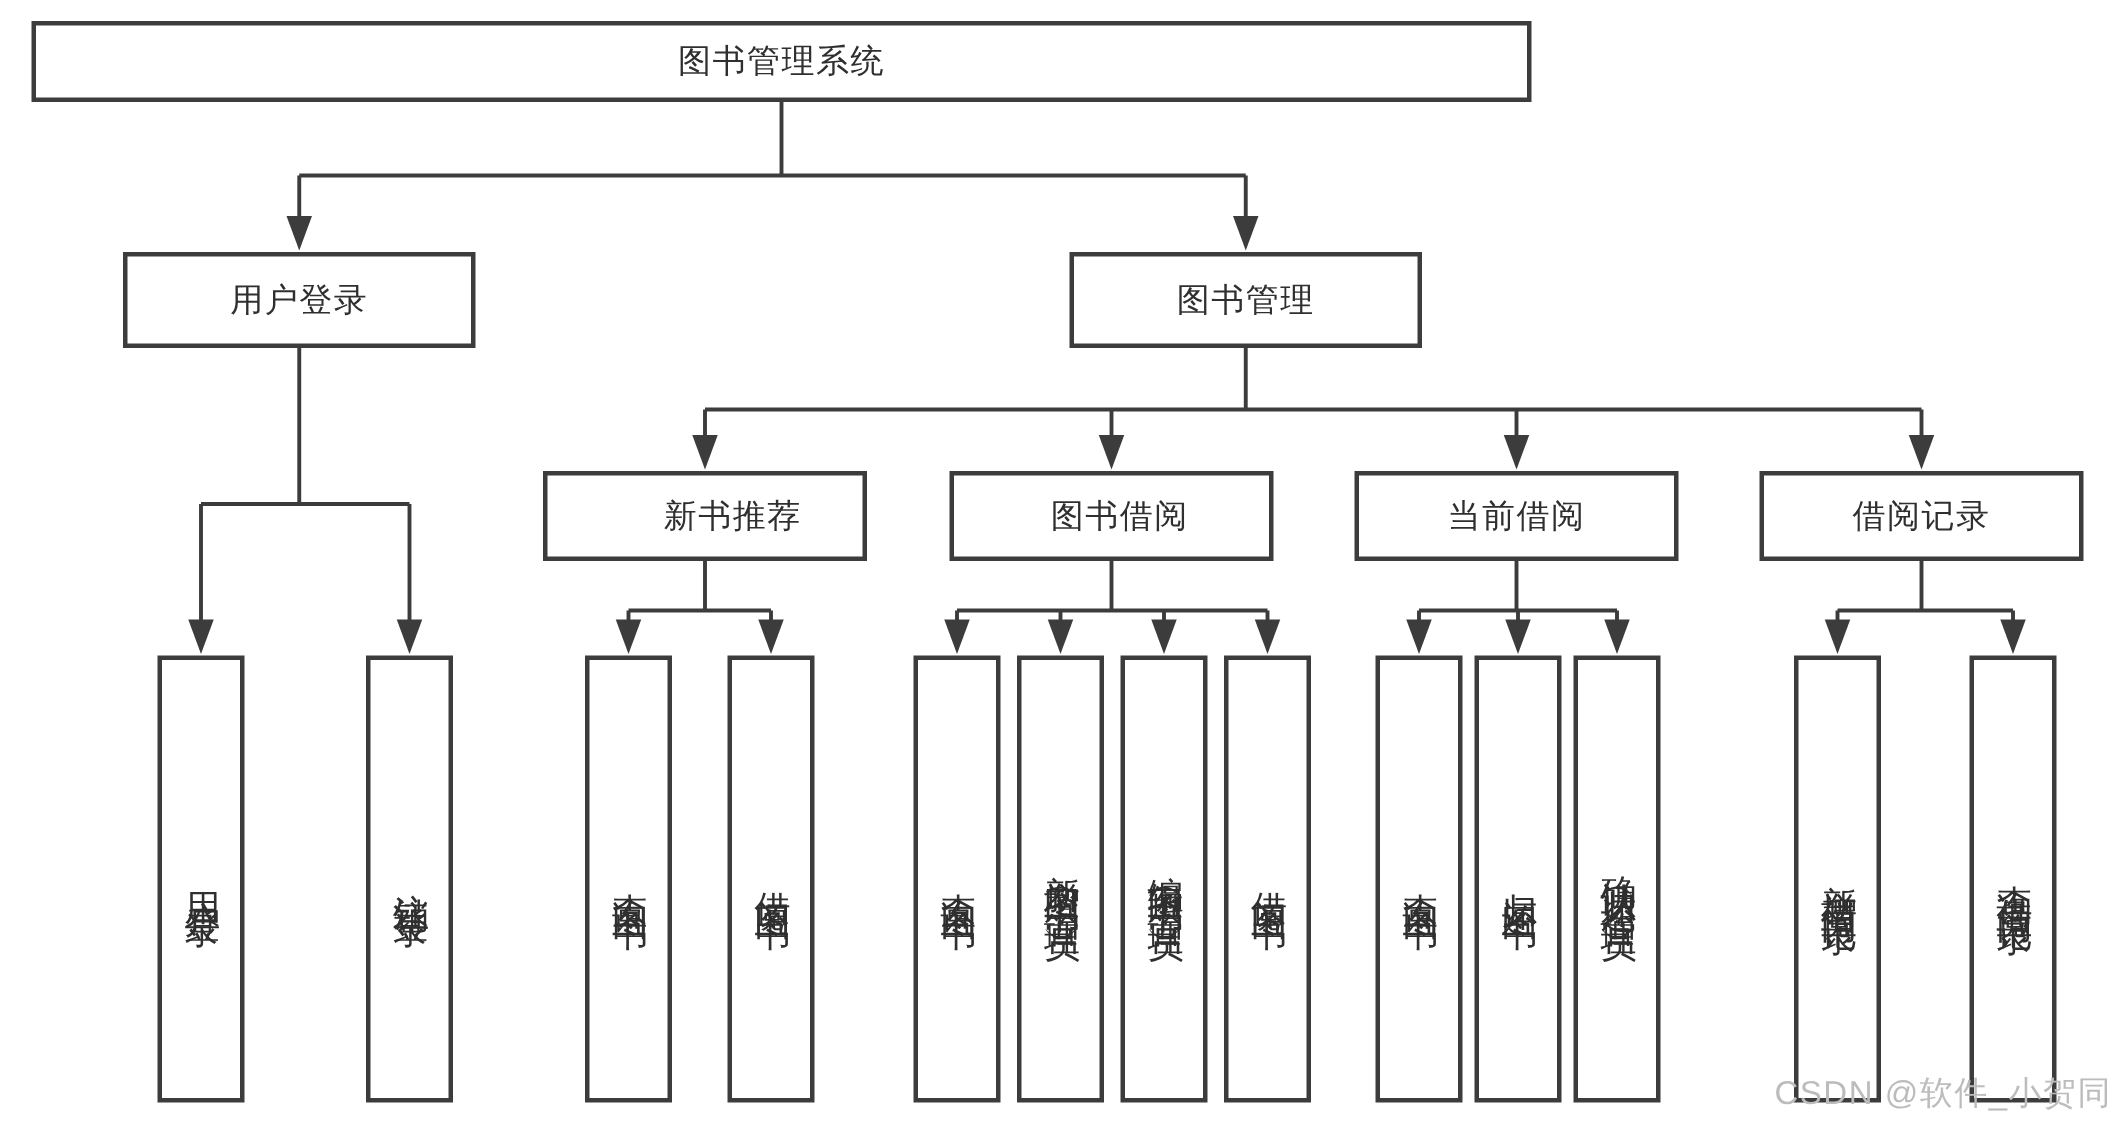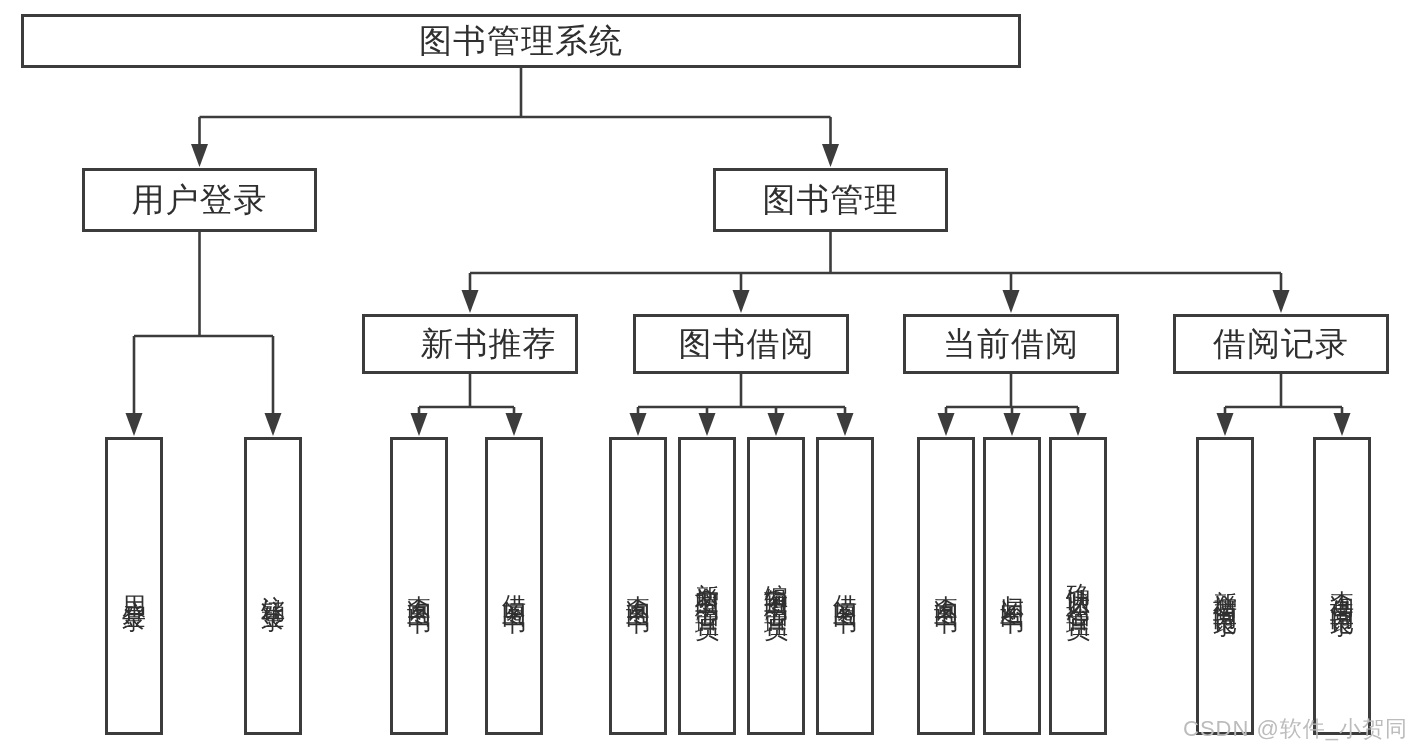--- a/index.html
+++ b/index.html
@@ -21,21 +21,21 @@
   .node {
     position: absolute;
     box-sizing: border-box;
     background: #ffffff;
     border: 3px solid #3c3c3c;
     display: flex;
     align-items: center;
     justify-content: center;
   }
   .hbox {
-    font-size: 33px;
+    font-size: 22px;
     letter-spacing: 1px;
     white-space: nowrap;
   }
   .vbox { }
   .vbox .vtext {
     writing-mode: vertical-rl;
     text-orientation: mixed;
     font-size: 24px;
     letter-spacing: 5px;
     line-height: 1;

